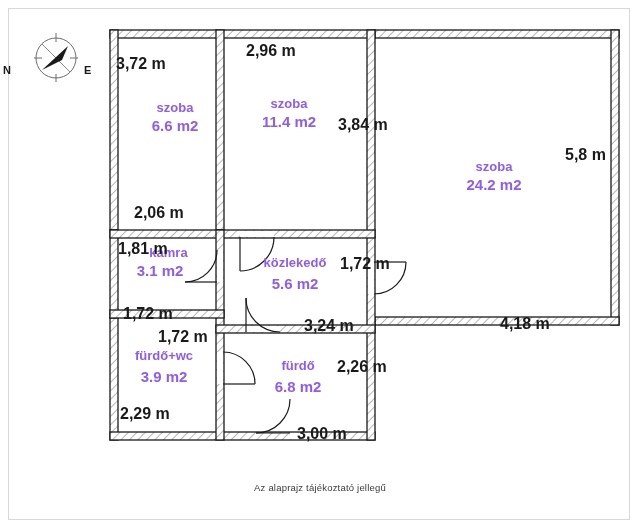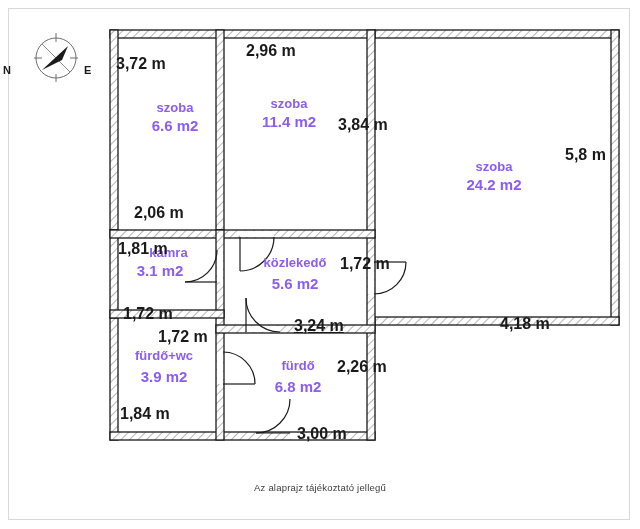--- a/index.html
+++ b/index.html
@@ -184,20 +184,20 @@
 <div class="lbl room-area" style="left:298px; top:378px;">6.8 m2</div>
 
 <div class="lbl dim" style="left:116px; top:55px;">3,72 m</div>
 <div class="lbl dim" style="left:246px; top:42px;">2,96 m</div>
 <div class="lbl dim" style="left:338px; top:116px;">3,84 m</div>
 <div class="lbl dim" style="left:565px; top:146px;">5,8 m</div>
 <div class="lbl dim" style="left:134px; top:204px;">2,06 m</div>
 <div class="lbl dim" style="left:118px; top:240px;">1,81 m</div>
 <div class="lbl dim" style="left:340px; top:255px;">1,72 m</div>
 <div class="lbl dim" style="left:123px; top:305px;">1,72 m</div>
-<div class="lbl dim" style="left:294px; top:317px;text-decoration:underline;">3,24 m</div>
+<div class="lbl dim" style="left:304px; top:317px;">3,24 m</div>
 <div class="lbl dim" style="left:500px; top:315px;text-align:center;">4,18 m</div>
 <div class="lbl dim" style="left:158px; top:328px;">1,72 m</div>
 <div class="lbl dim" style="left:337px; top:358px;">2,26 m</div>
-<div class="lbl dim" style="left:120px; top:405px;">1,84 m</div>
+<div class="lbl dim" style="left:120px; top:405px;">2,29 m</div>
 <div class="lbl dim" style="left:297px; top:425px;">3,00 m</div>
 
 <div class="footer-note">Az alaprajz tájékoztató jellegű</div>
 
 </body></html>

